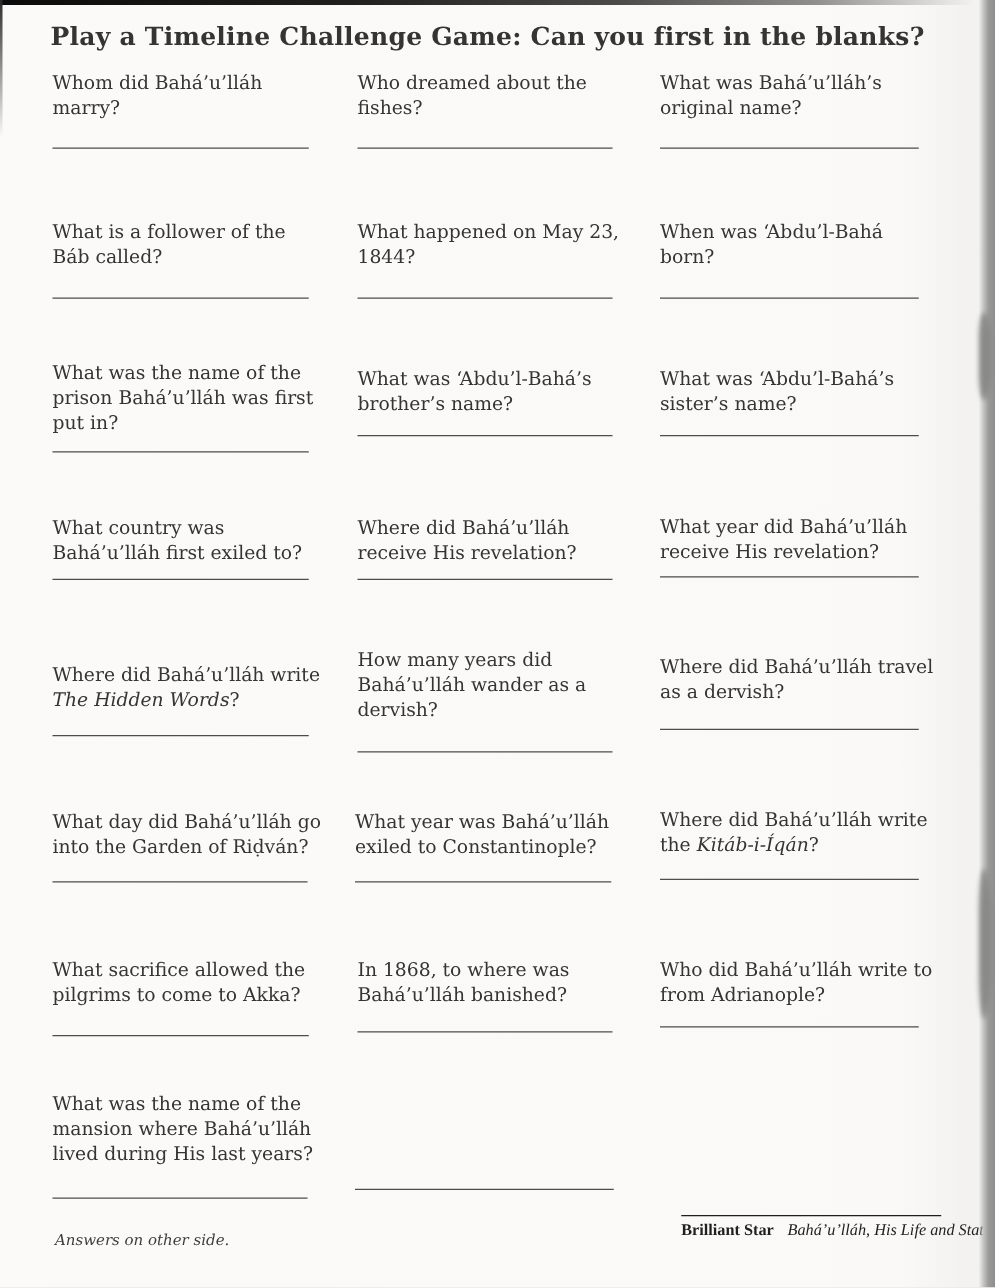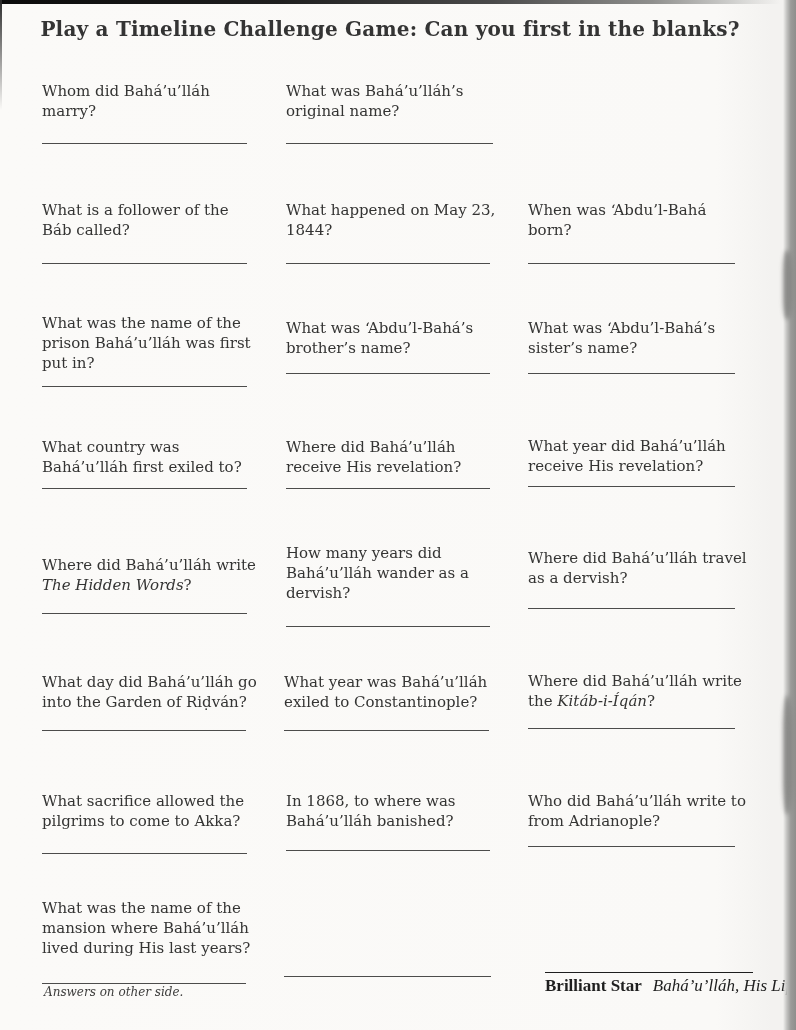--- a/index.html
+++ b/index.html
@@ -40,21 +40,21 @@
 
   
   .title {
     position: absolute; top: 17px; left: 0; width: 780px;
     margin: 0; text-align: center;
     font-size: 20px; font-weight: bold; letter-spacing: .2px;
     color: #343434;
   }
 
   
-  .grid { position: absolute; top: 73px; left: 0; width: 796px; }
+  .grid { position: absolute; top: 48px; left: 0; width: 796px; }
   .row { display: flex; padding-left: 42px; }
   .cell { position: relative; }
   .c1 { width: 205px; margin-right: 39px; }
   .c2 { width: 204px; margin-right: 38px; }
   .c3 { width: 207px; }
   .q {
     position: absolute; top: var(--qt); left: 0; margin: 0;
     font-size: 15px; line-height: 1.34; white-space: pre;
     color: #343433;
   }
@@ -66,39 +66,44 @@
 
   
   .footer-note {
     position: absolute; left: 44px; top: 985px; margin: 0;
     font-style: italic; font-size: 12px; color: #3d3d3c;
   }
   .citation { position: absolute; left: 545px; top: 972px; width: 235px; }
   .citation-rule { border-top: 1.6px solid #1e1e1e; width: 208px; }
   .citation-line {
     margin-top: 3px; display: flex; align-items: baseline; gap: 11px;
-    font-family: "Liberation Serif", serif; font-size: 17px; color: #1f1f1f;
+    font-family: "Liberation Serif", serif; font-size: 13px; color: #1f1f1f;
     white-space: nowrap;
   }
   .citation-source { font-weight: bold; }
   .citation-work { font-style: italic; font-family: Liberation Serif, serif; }
 </style>
 </head>
 <body>
 
 <div class="page">
 
   <h1 class="title">Play a Timeline Challenge Game: Can you first in the blanks?</h1>
 
   <div class="grid">
 
     <div class="row" style="height:110px">
       <div class="cell c1" style="--qt:8px;--bt:70px">
         <p class="q"><span>Whom did Bahá’u’lláh
 marry?</span><i></i><span></span></p>
+        <div class="blank"></div>
+      </div>
+      <div class="cell c2" style="--qt:8px;--bt:70px">
+        <p class="q"><span>Who dreamed about the
+fishes?</span><i></i><span></span></p>
         <div class="blank"></div>
       </div>
       <div class="cell c3" style="--qt:8px;--bt:70px">
         <p class="q"><span>What was Bahá’u’lláh’s
 original name?</span><i></i><span></span></p>
         <div class="blank"></div>
       </div>
     </div>
 
     <div class="row" style="height:120px">

